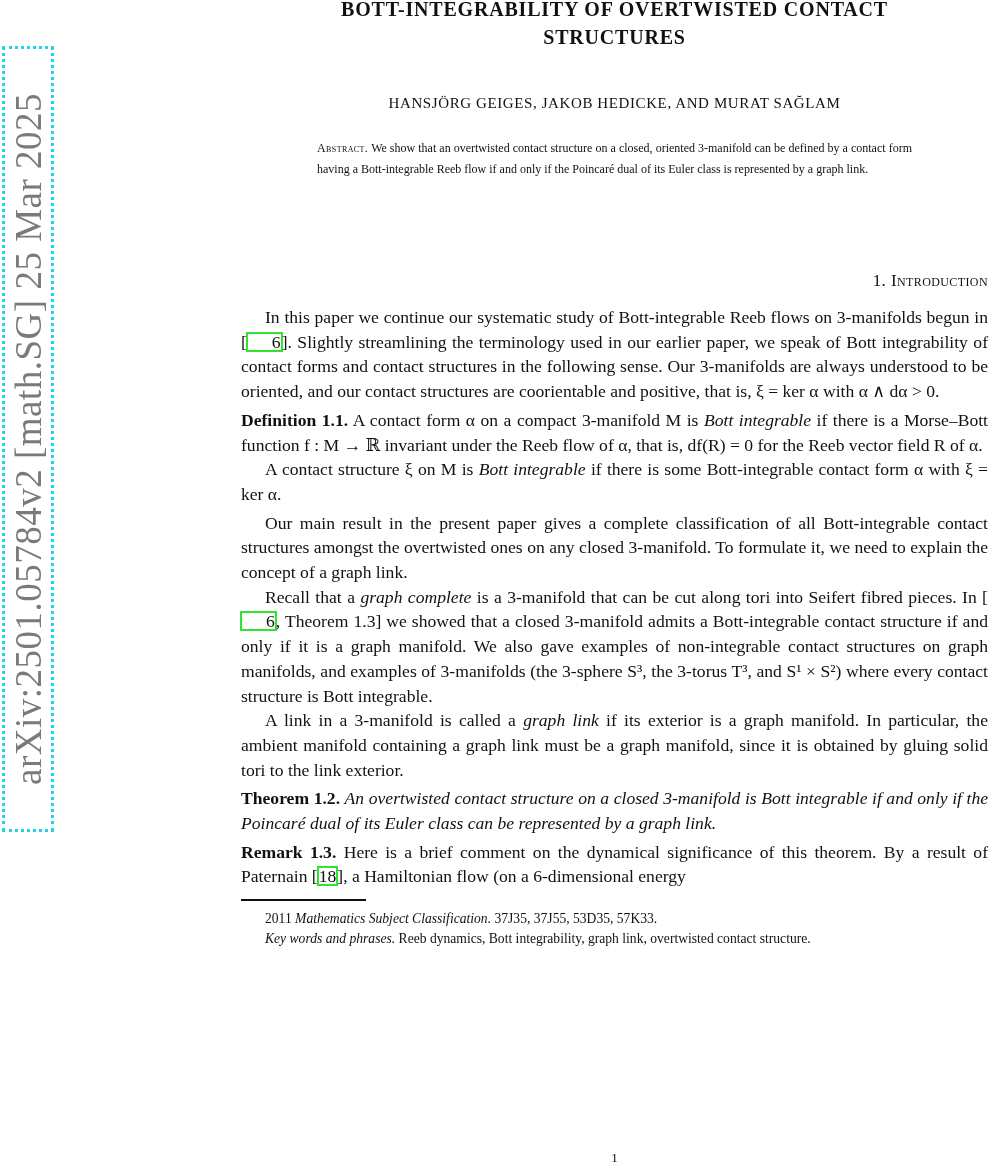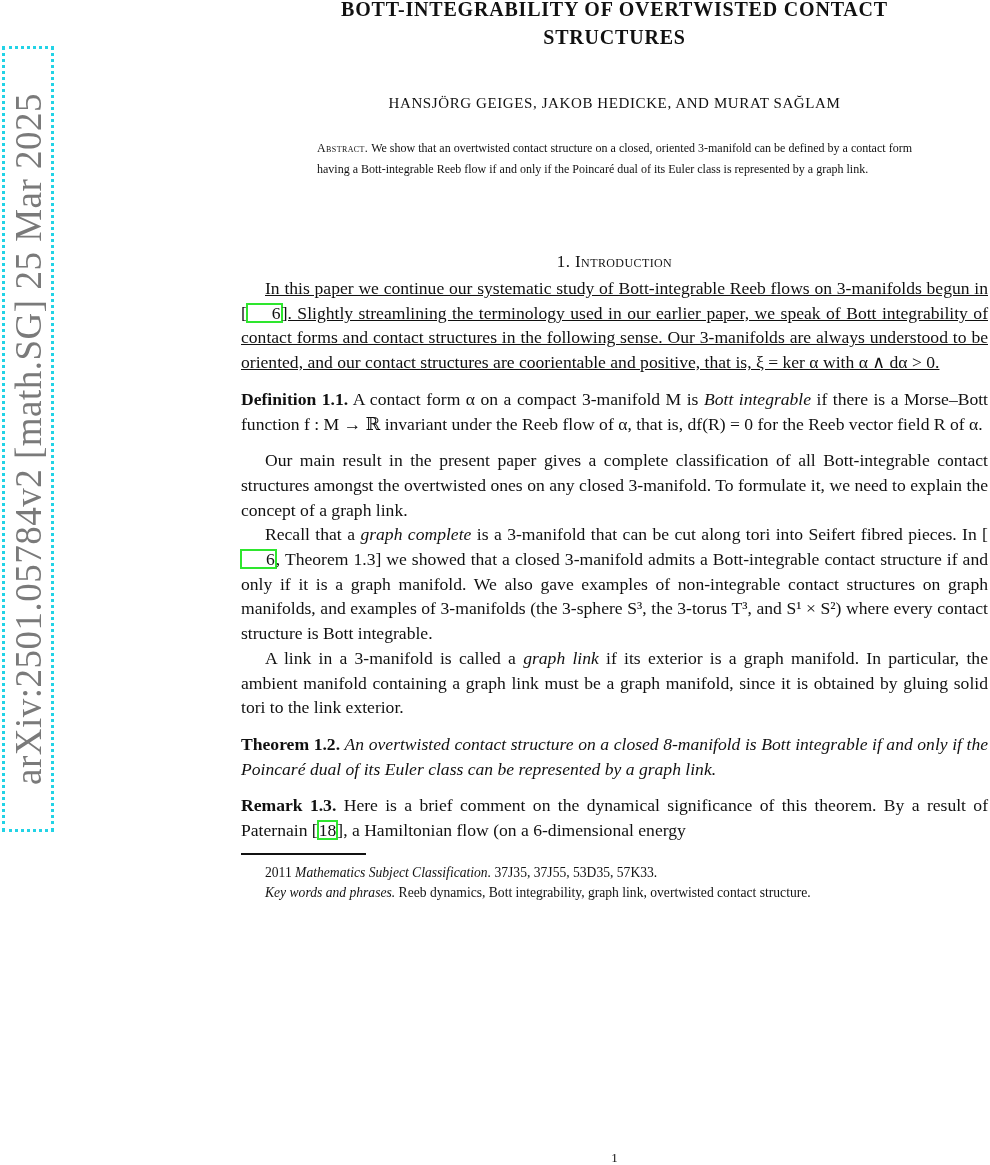--- a/index.html
+++ b/index.html
@@ -7,26 +7,26 @@
          font-family:"Liberation Serif","DejaVu Serif",serif; color:#111; }
   .stamp { position:absolute; left:2px; top:46px; width:52px; height:786px;
            border:3px dotted #22d3e6; box-sizing:border-box; }
   .stamp-text { position:absolute; left:50%; top:50%; transform:translate(-50%,-50%) rotate(-90deg);
            white-space:nowrap; font-size:37px; color:#7a7a7a; letter-spacing:0.5px; }
   .page { position:absolute; left:241px; top:0; width:747px; }
   .title { text-align:center; font-weight:bold; font-size:20px; line-height:28px; letter-spacing:0.8px; margin-top:-5px; }
   .authors { text-align:center; font-size:15px; margin-top:44px; letter-spacing:0.6px; }
   .abstract { margin:26px 76px 0 76px; font-size:12px; line-height:20.5px; text-align:justify; }
   .sc { font-variant:small-caps; letter-spacing:0.4px; }
-  .section { text-align:center; font-size:17px; margin-top:73px; letter-spacing:0.4px; }
+  .section { text-align:right; font-size:17px; margin-top:92px; letter-spacing:0.4px; }
   .section .sc { font-size:17px; }
   p { margin:0; font-size:17.6px; line-height:24.7px; text-align:justify; }
   .indent { text-indent:24px; }
-  .gap { margin-top:12px; }
-  .first { margin-top:4px;text-decoration:underline; }
+  .gap { margin-top:4px; }
+  .first { margin-top:14px; }
   b { font-weight:bold; }
   i { font-style:italic; }
   .cite { display:inline-block; outline:2px solid #2ee62e; outline-offset:-1px; padding:0 1px; line-height:18px; }
   .rule { width:125px; height:2px; background:#111; margin-top:10px; }
   .foot { font-size:13.6px; line-height:20px; text-align:justify; }
   .foot.indent { text-indent:24px; }
   .pagenum { position:absolute; left:0; width:747px; top:1150px; text-align:center; font-size:13px; }
 </style>
 </head>
 <body>
@@ -56,38 +56,43 @@
   <p class="indent first">
     <span>In this paper we continue our systematic study of Bott-integrable Reeb flows on 3-manifolds begun in [</span><span class="cite">6</span><span>]. Slightly streamlining the terminology used in our earlier paper, we speak of Bott integrability of contact forms and contact structures in the following sense. Our 3-manifolds are always understood to be oriented, and our contact structures are coorientable and positive, that is, ξ = ker α with α ∧ dα &gt; 0.</span>
   </p>
 
   <p class="gap">
     <b>Definition 1.1.</b>
     <span>A contact form α on a compact 3-manifold M is</span>
     <i>Bott integrable</i>
     <span>if there is a Morse–Bott function f : M → ℝ invariant under the Reeb flow of α, that is, df(R) = 0 for the Reeb vector field R of α.</span>
   </p>
+  <p class="indent">
+    <span>A contact structure ξ on M is</span>
+    <i>Bott integrable</i>
+    <span>if there is some Bott-integrable contact form α with ξ = ker α.</span>
+  </p>
 
   <p class="indent gap">Our main result in the present paper gives a complete classification of all Bott-integrable contact structures amongst the overtwisted ones on any closed 3-manifold. To formulate it, we need to explain the concept of a graph link.</p>
 
   <p class="indent">
     <span>Recall that a</span>
     <i>graph complete</i>
     <span>is a 3-manifold that can be cut along tori into Seifert fibred pieces. In [</span><span class="cite">6</span><span>, Theorem 1.3] we showed that a closed 3-manifold admits a Bott-integrable contact structure if and only if it is a graph manifold. We also gave examples of non-integrable contact structures on graph manifolds, and examples of 3-manifolds (the 3-sphere S³, the 3-torus T³, and S¹ × S²) where every contact structure is Bott integrable.</span>
   </p>
 
   <p class="indent">
     <span>A link in a 3-manifold is called a</span>
     <i>graph link</i>
     <span>if its exterior is a graph manifold. In particular, the ambient manifold containing a graph link must be a graph manifold, since it is obtained by gluing solid tori to the link exterior.</span>
   </p>
 
   <p class="gap">
     <b>Theorem 1.2.</b>
-    <i>An overtwisted contact structure on a closed 8-manifold is Bott integrable if and only if the Poincaré dual of its Euler class can be represented by a graph link.</i>
+    <i>An overtwisted contact structure on a closed 3-manifold is Bott integrable if and only if the Poincaré dual of its Euler class can be represented by a graph link.</i>
   </p>
 
   <p class="gap">
     <b>Remark 1.3.</b>
     <span>Here is a brief comment on the dynamical significance of this theorem. By a result of Paternain [</span><span class="cite">18</span><span>], a Hamiltonian flow (on a 6-dimensional energy</span>
   </p>
 
   <div class="rule"></div>
 
   <div class="foot indent" style="margin-top:8px;">

